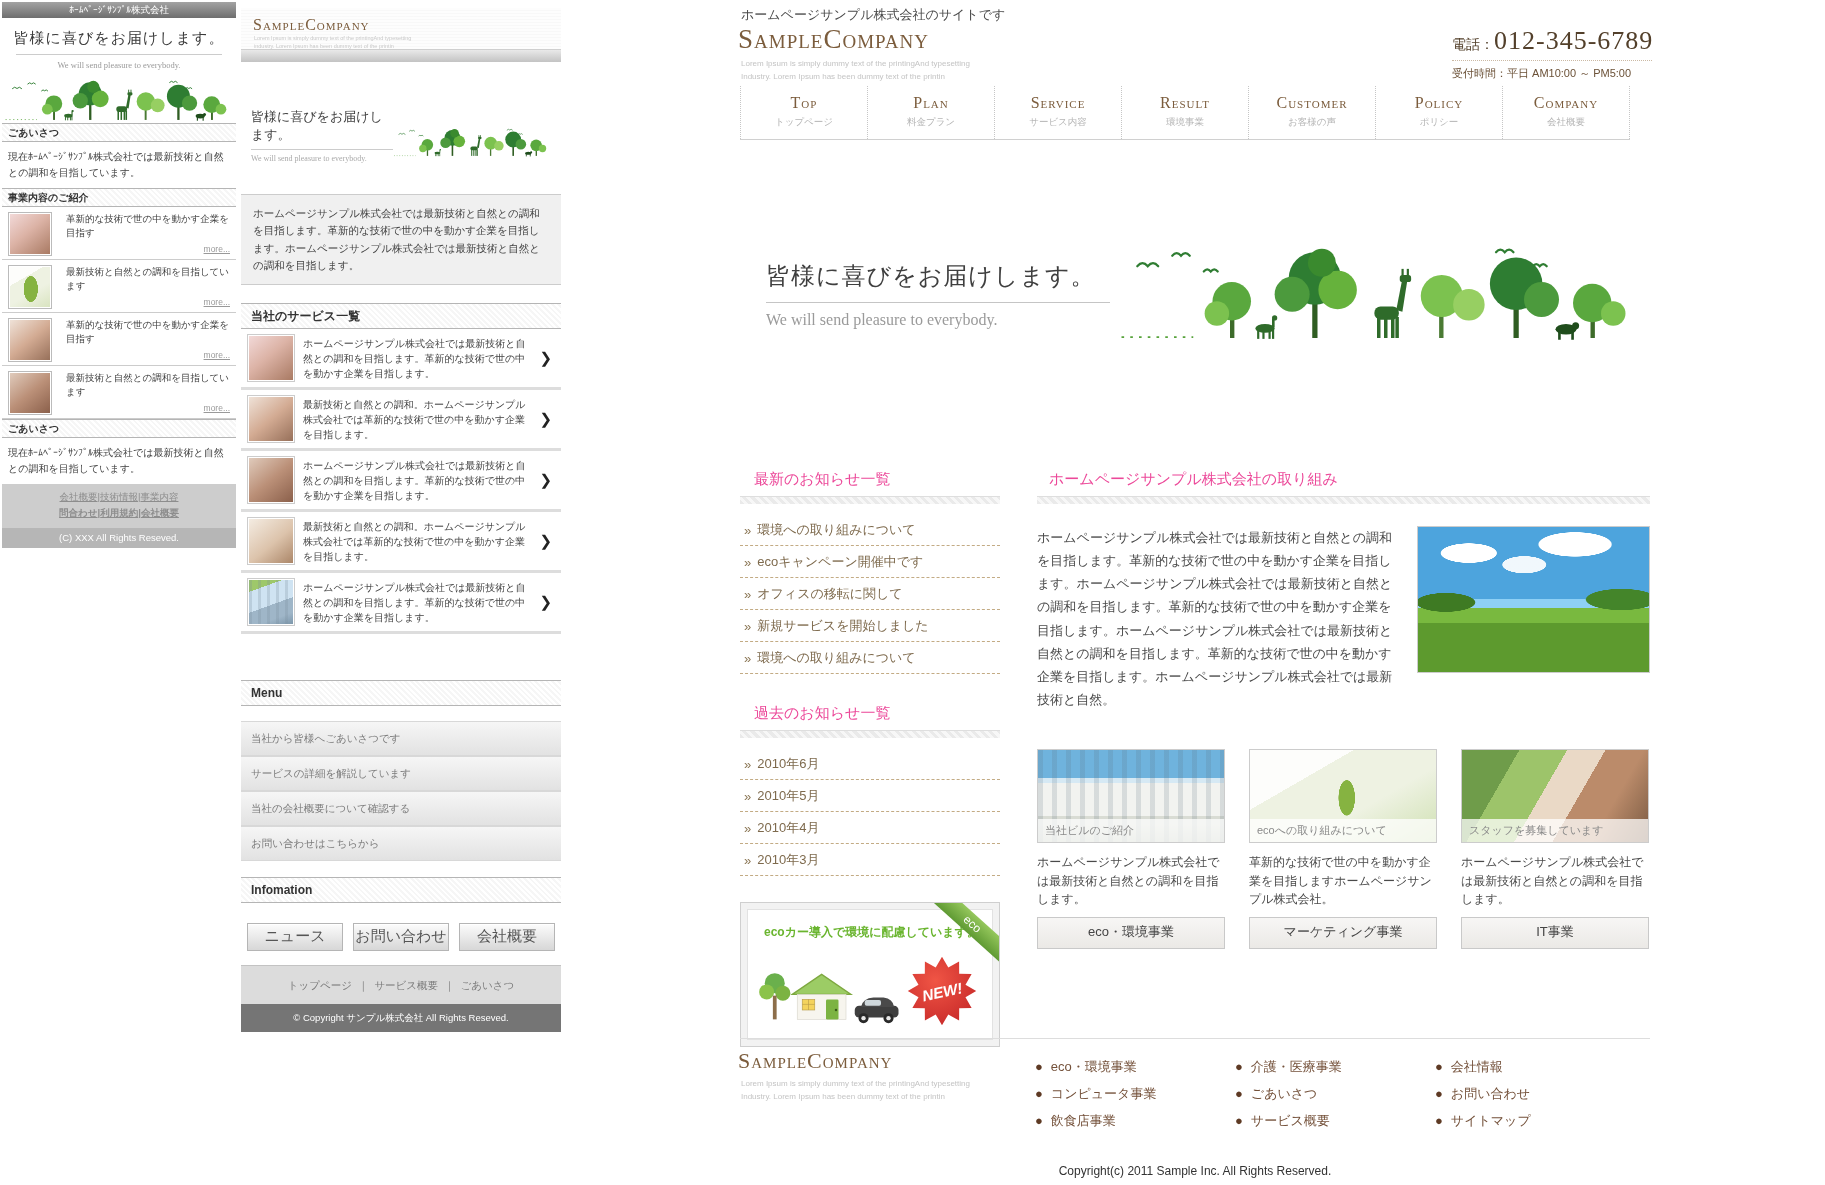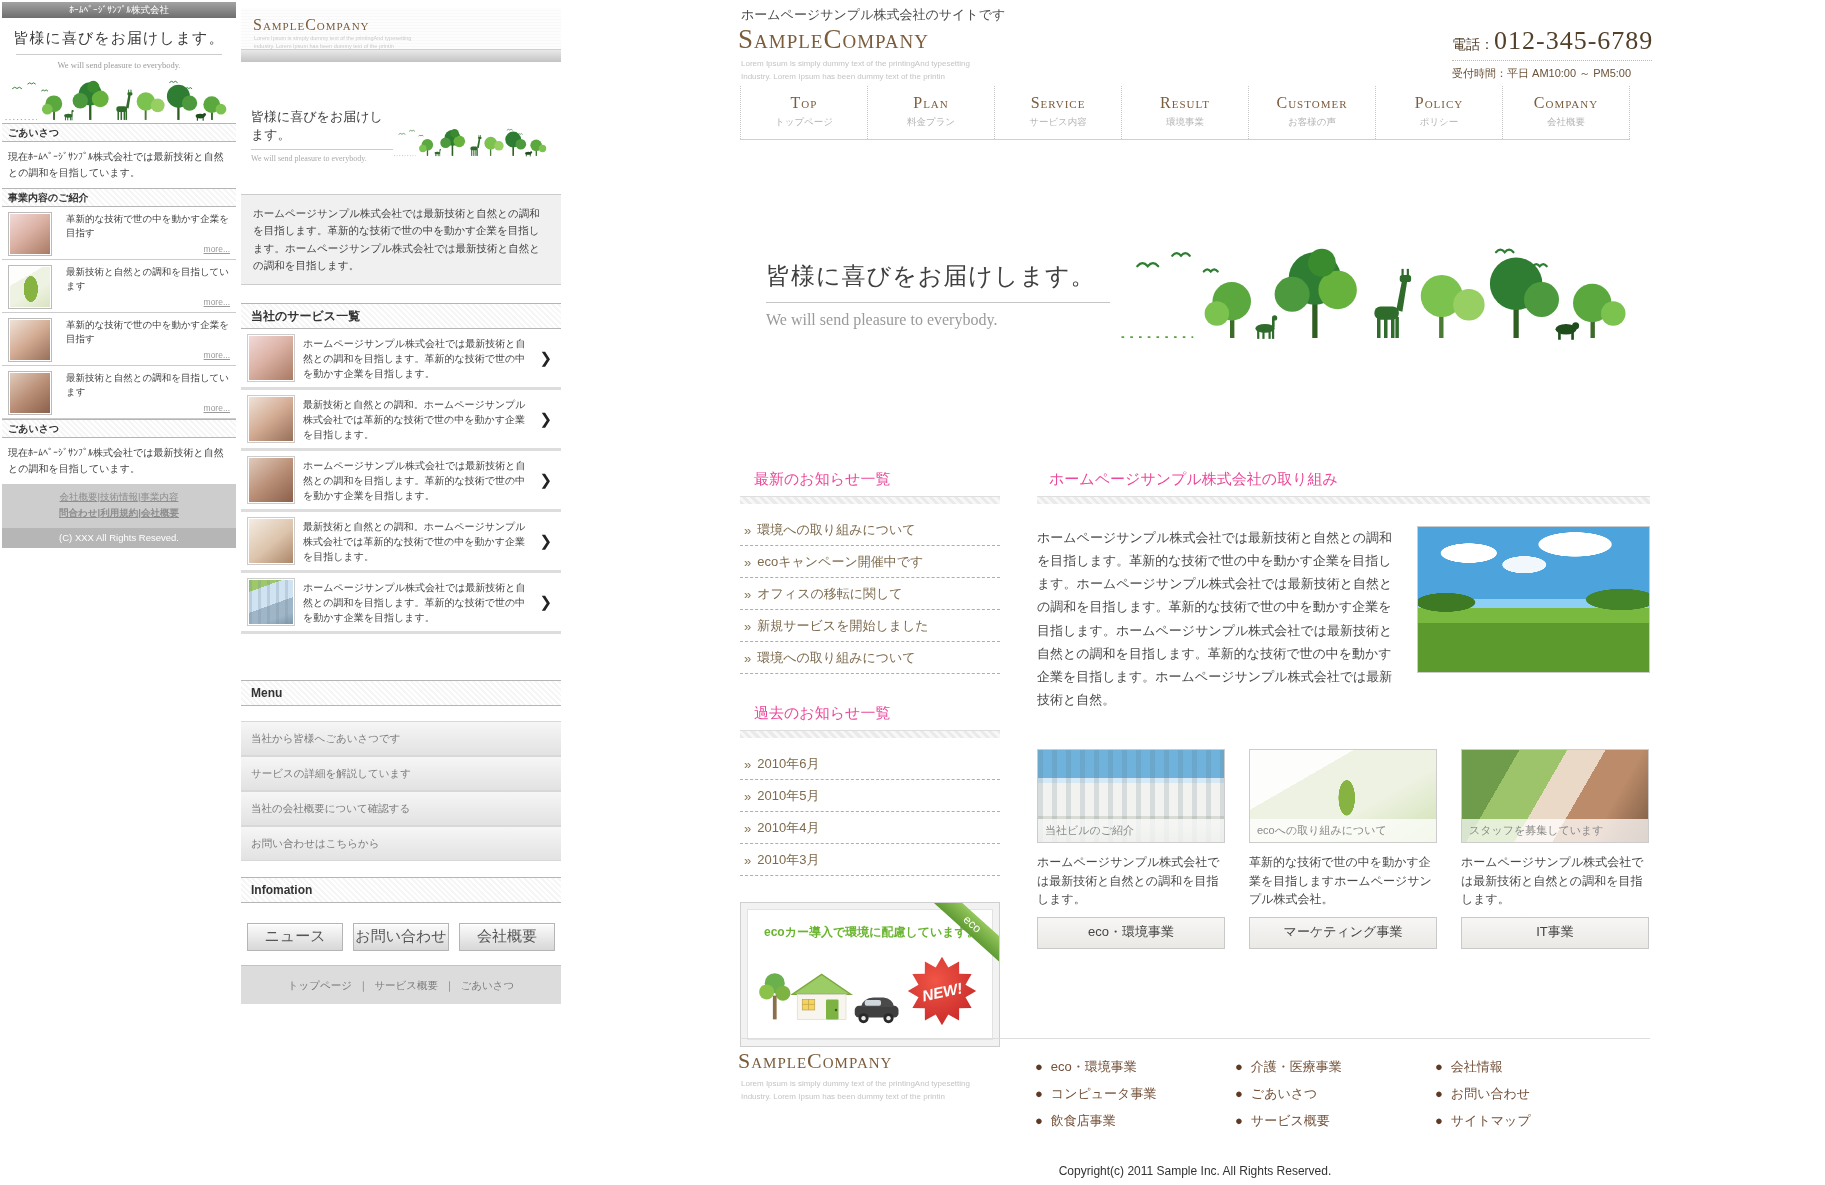--- a/index.html
+++ b/index.html
@@ -379,20 +379,21 @@
     <div class="t-bar bar-h stripebg" style="margin-top:16px;">Infomation</div>
     <div class="t-buttons">
       <div class="t-btn stripebg">ニュース</div>
       <div class="t-btn stripebg">お問い合わせ</div>
       <div class="t-btn stripebg">会社概要</div>
     </div>
 
     <div class="t-footnav stripebg">
       <a>トップページ</a><span>｜</span><a>サービス概要</a><span>｜</span><a>ごあいさつ</a>
     </div>
+    <div class="t-copy stripebg">© Copyright サンプル株式会社 All Rights Reseved.</div>
   </section>
 
   <section class="desktop">
     <div class="d-tagline">ホームページサンプル株式会社のサイトです</div>
     <div class="d-logo logo-text">SampleCompany</div>
     <div class="d-logo-sub">
       <div>Lorem Ipsum is simply dummy text of the printingAnd typesetting</div>
         <div>Industry. Lorem Ipsum has been dummy text of the printin</div>
     </div>
     <div class="d-phone">

